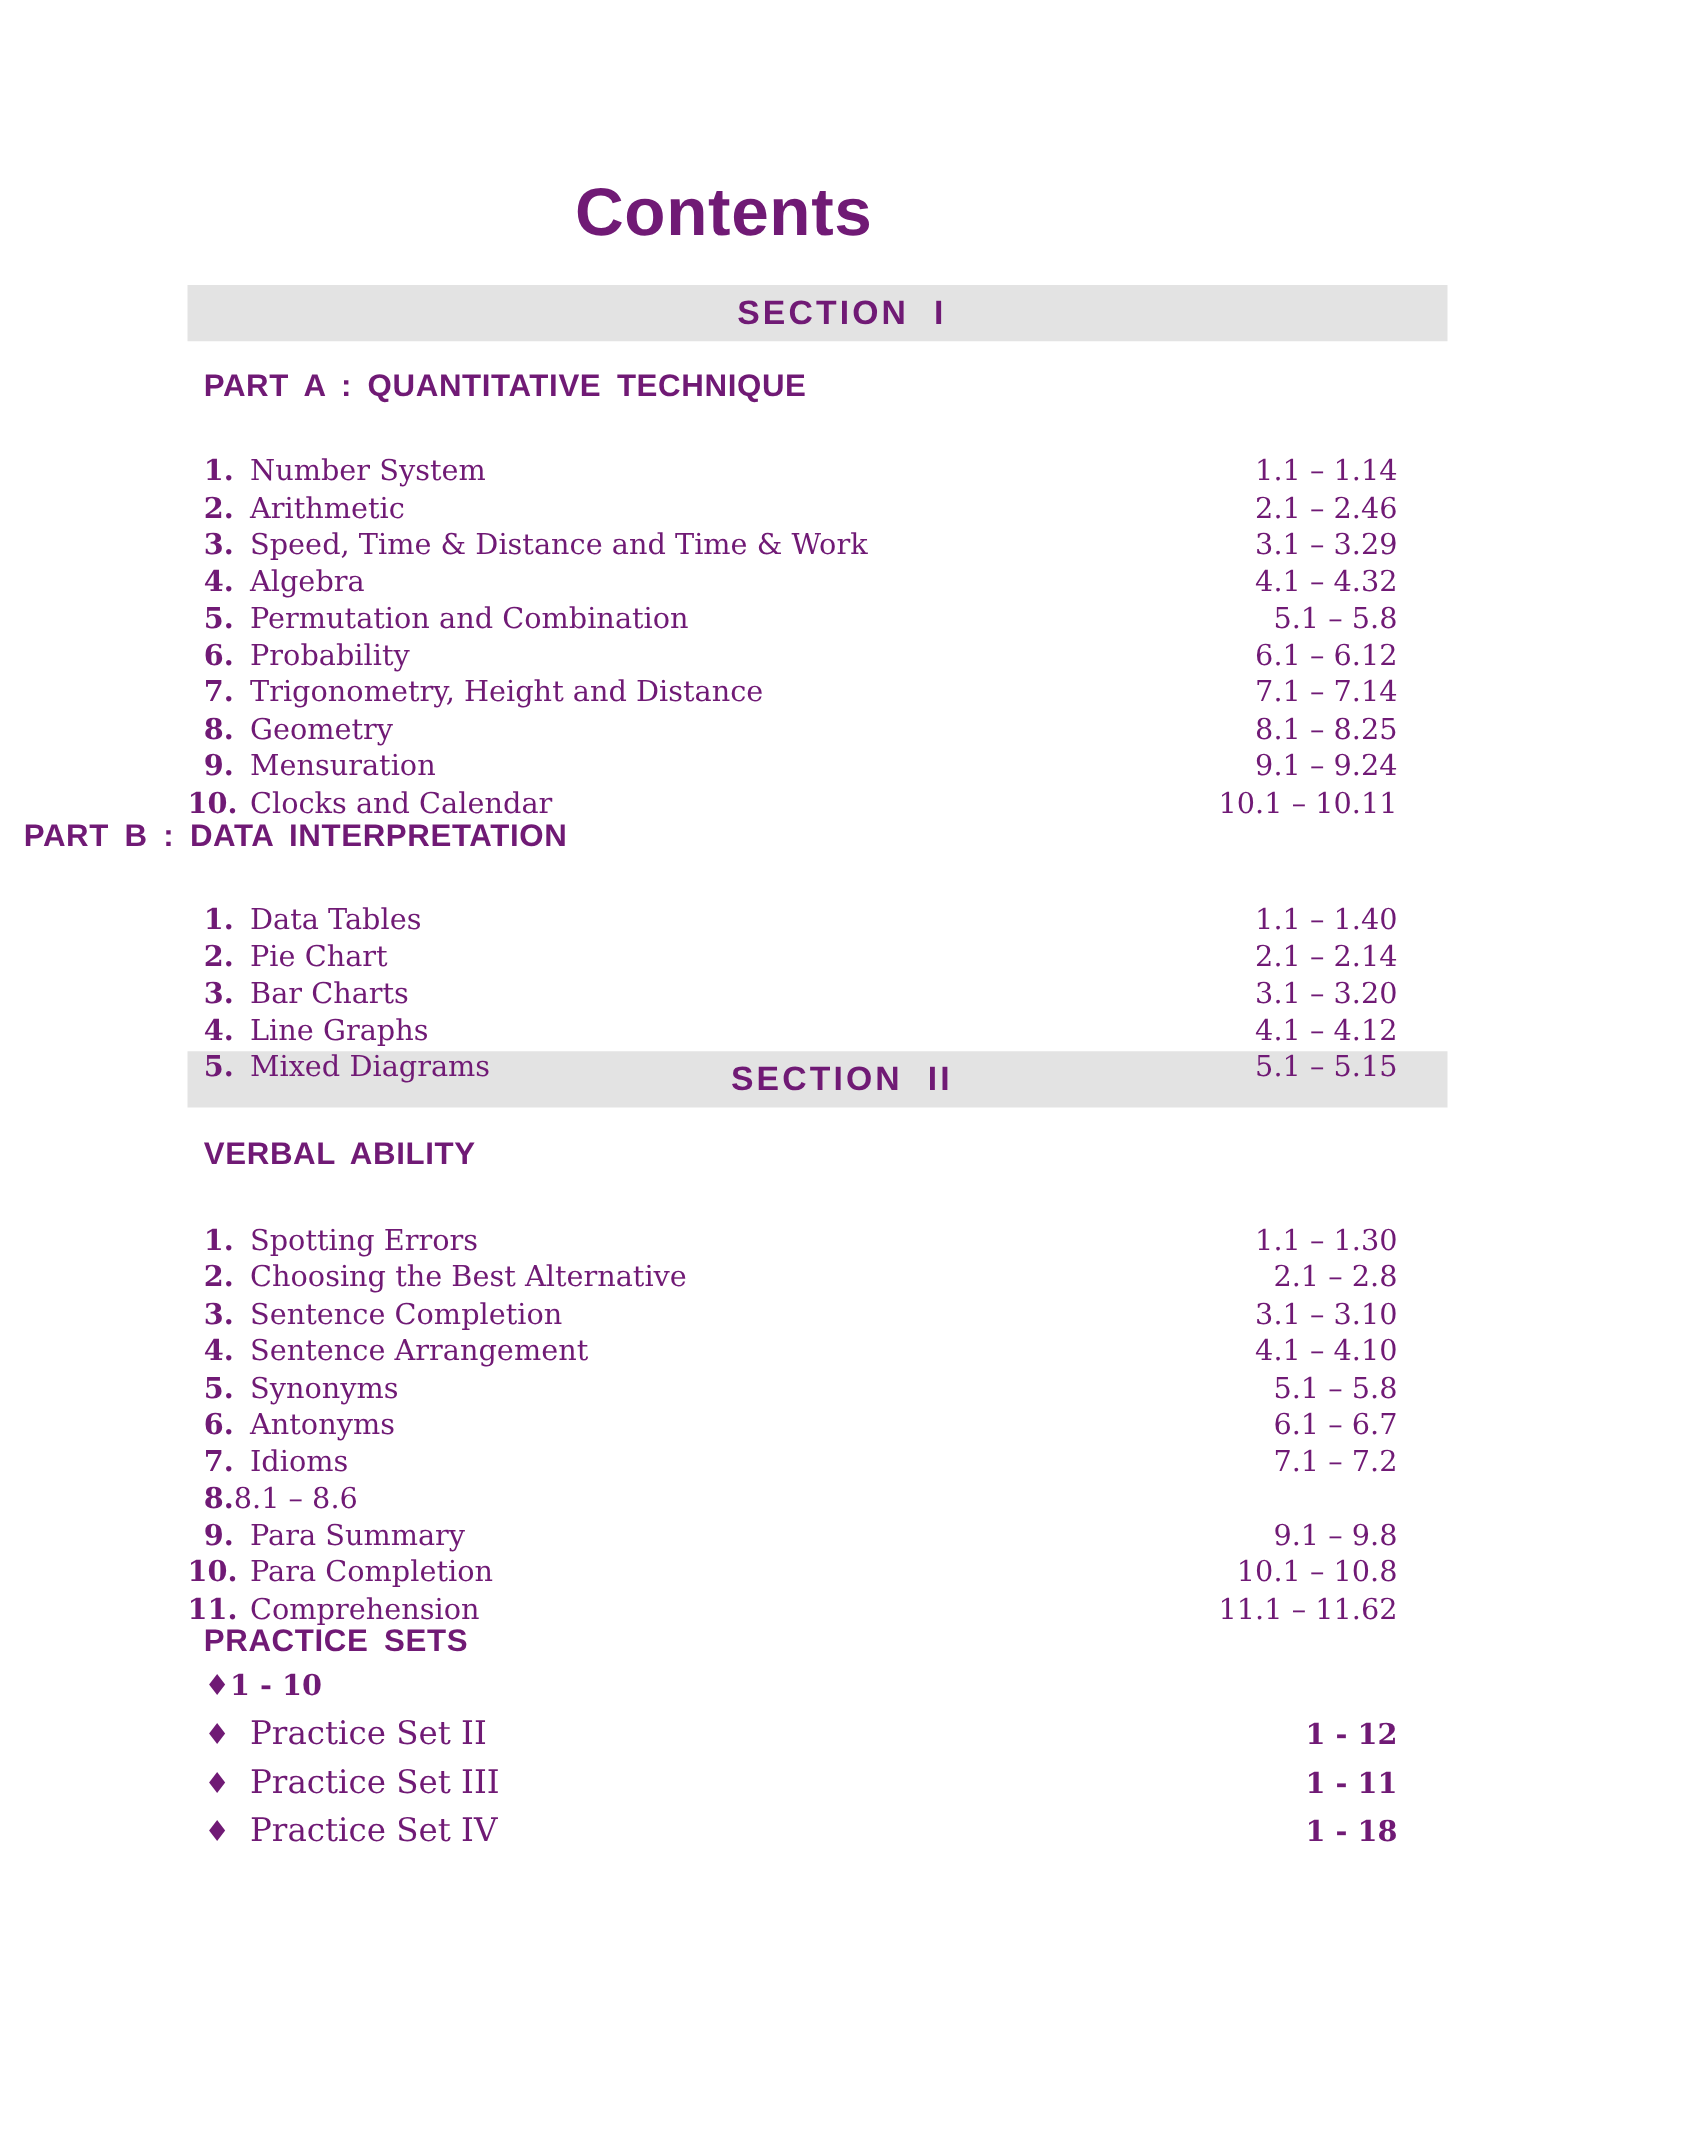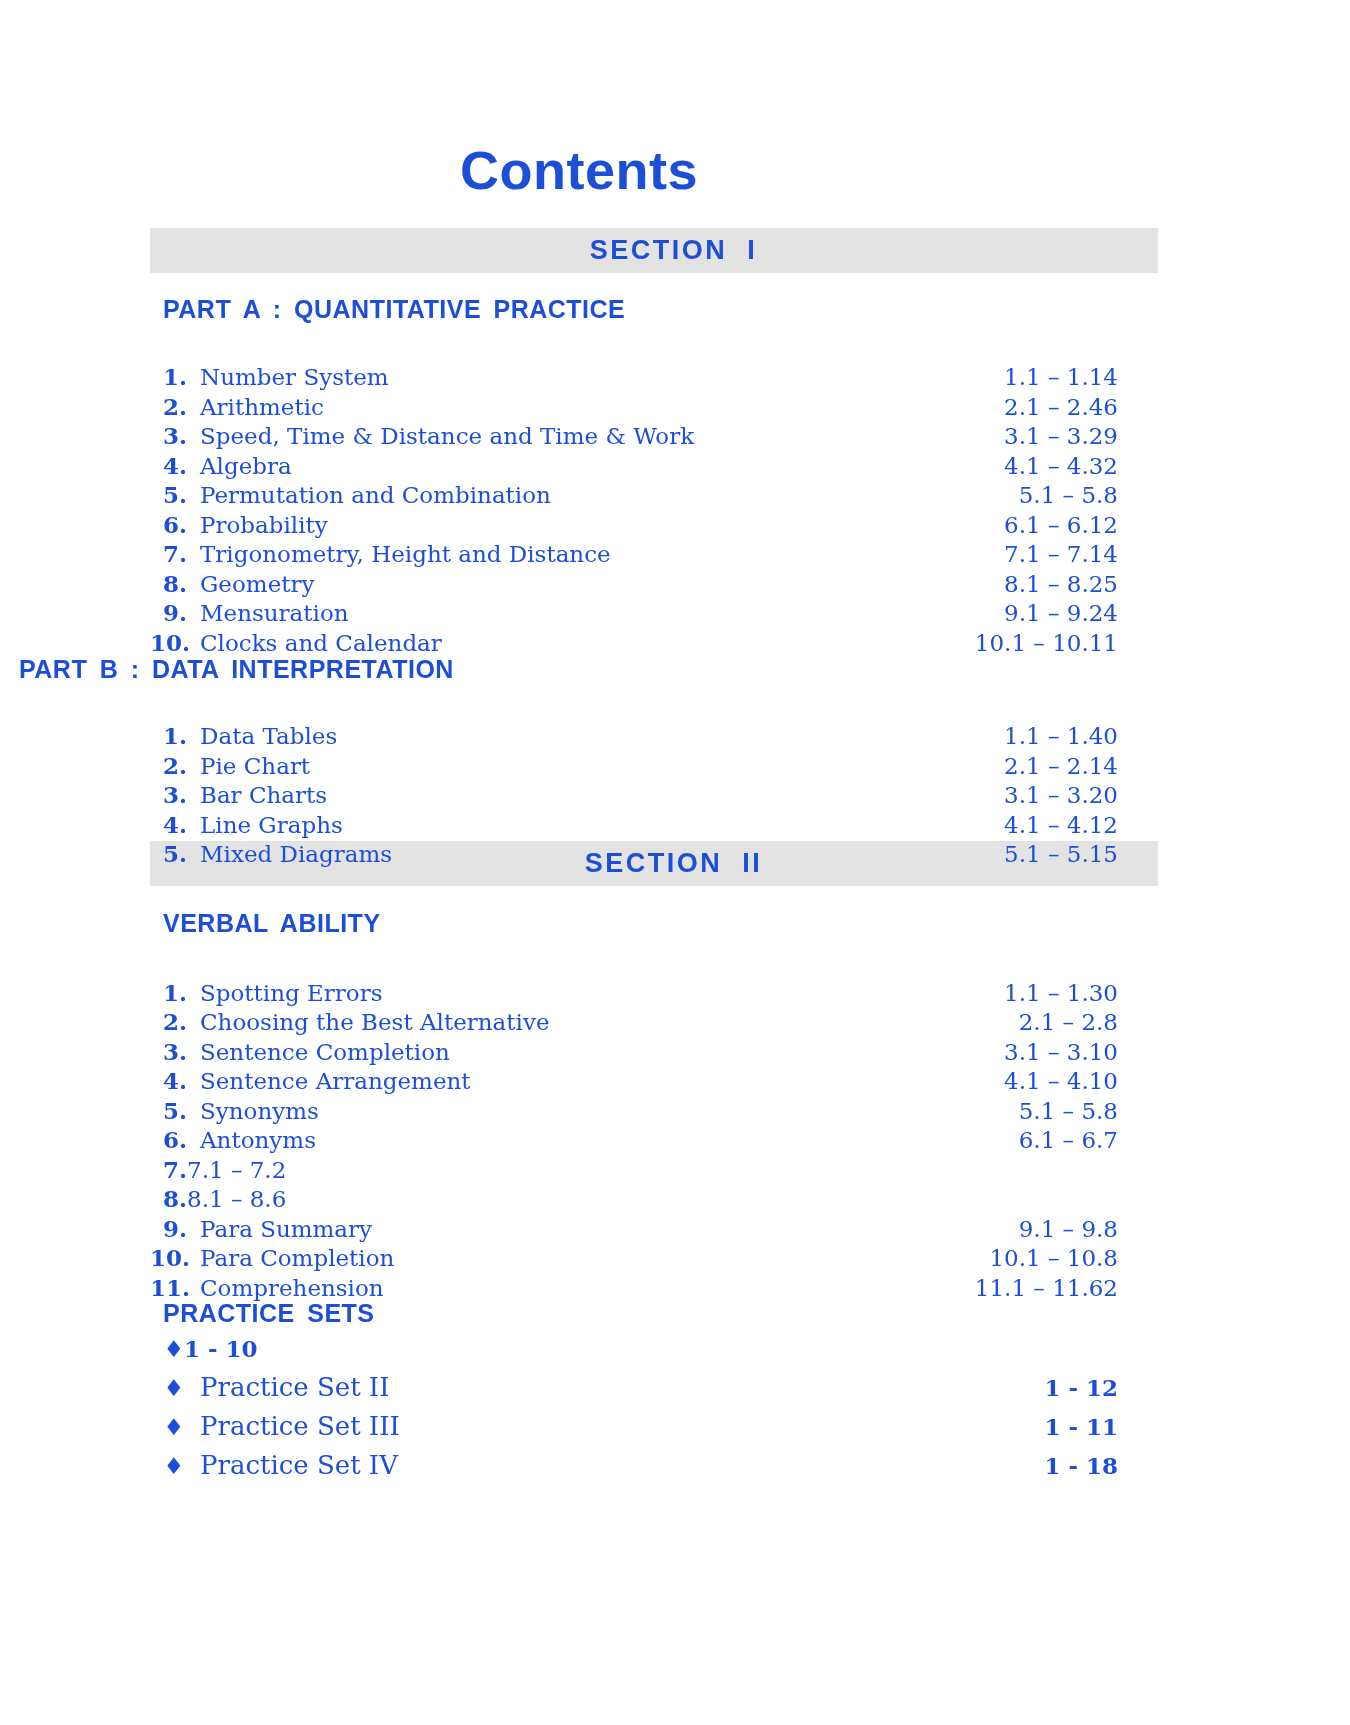--- a/index.html
+++ b/index.html
@@ -1,20 +1,20 @@
 <!DOCTYPE html>
 <html><head>
 <meta charset="utf-8">
 <style>
   html,body{margin:0;padding:0;background:#ffffff;}
   .page{
     position:relative;
     width:1158px;height:1725px;
     background:#ffffff;
-    color:#1d4ed8;
+    color:#701a75;
     font-family:"DejaVu Serif","Liberation Serif",serif;
     overflow:hidden;
   }
   .title{
     margin:0;
     padding-top:146px;
     text-align:center;
     font-family:"Liberation Sans",sans-serif;
     font-weight:700;
     font-size:54px;
@@ -105,21 +105,21 @@
 <body>
 
 <div class="page">
 
   <h1 class="title">Contents</h1>
 
   <div class="band band--s1">
     <span>SECTION I</span>
   </div>
 
-  <h2 class="part-heading mt-parta">PART A : QUANTITATIVE PRACTICE</h2>
+  <h2 class="part-heading mt-parta">PART A : QUANTITATIVE TECHNIQUE</h2>
 
   <div class="toc mt-lista">
     <div class="toc-row">
       <span class="toc-num">1.</span>
       <span class="toc-title">Number System</span>
       <span class="toc-pages">1.1 – 1.14</span>
     </div>
     <div class="toc-row">
       <span class="toc-num">2.</span>
       <span class="toc-title">Arithmetic</span>
@@ -229,20 +229,21 @@
       <span class="toc-title">Synonyms</span>
       <span class="toc-pages">5.1 – 5.8</span>
     </div>
     <div class="toc-row">
       <span class="toc-num">6.</span>
       <span class="toc-title">Antonyms</span>
       <span class="toc-pages">6.1 – 6.7</span>
     </div>
     <div class="toc-row">
       <span class="toc-num">7.</span>
+      <span class="toc-title">Idioms</span>
       <span class="toc-pages">7.1 – 7.2</span>
     </div>
     <div class="toc-row">
       <span class="toc-num">8.</span>
       <span class="toc-pages">8.1 – 8.6</span>
     </div>
     <div class="toc-row">
       <span class="toc-num">9.</span>
       <span class="toc-title">Para Summary</span>
       <span class="toc-pages">9.1 – 9.8</span>

